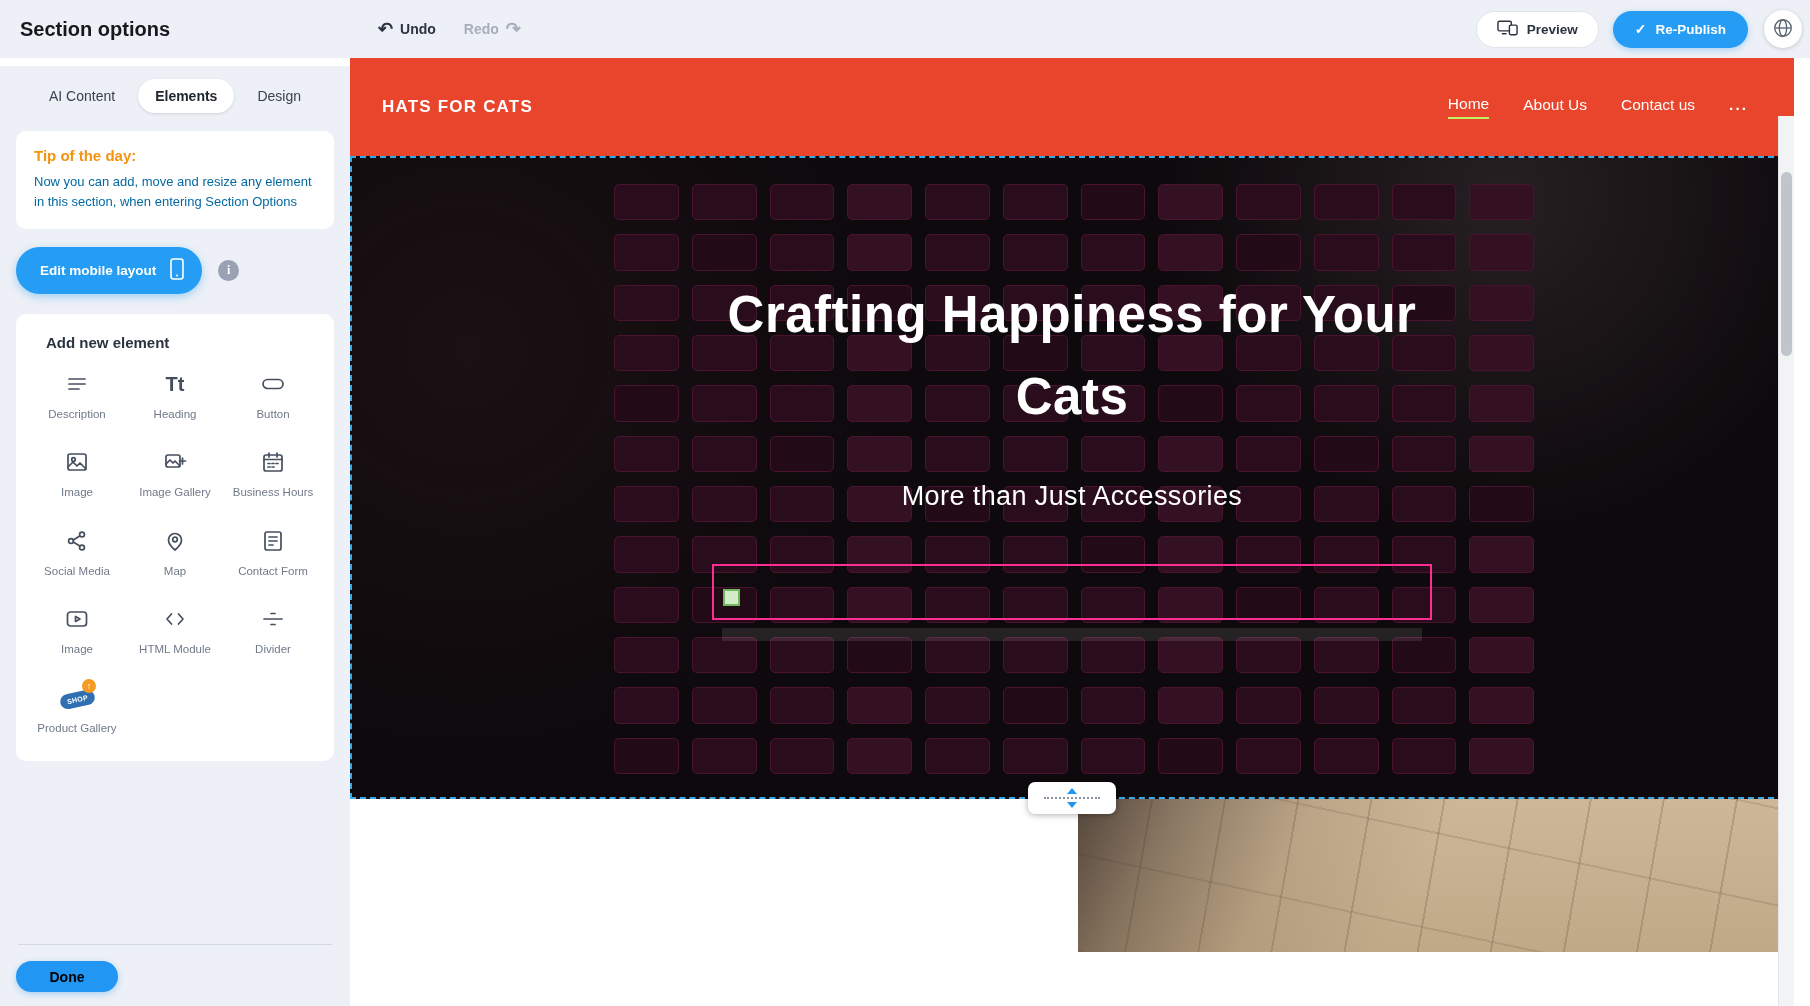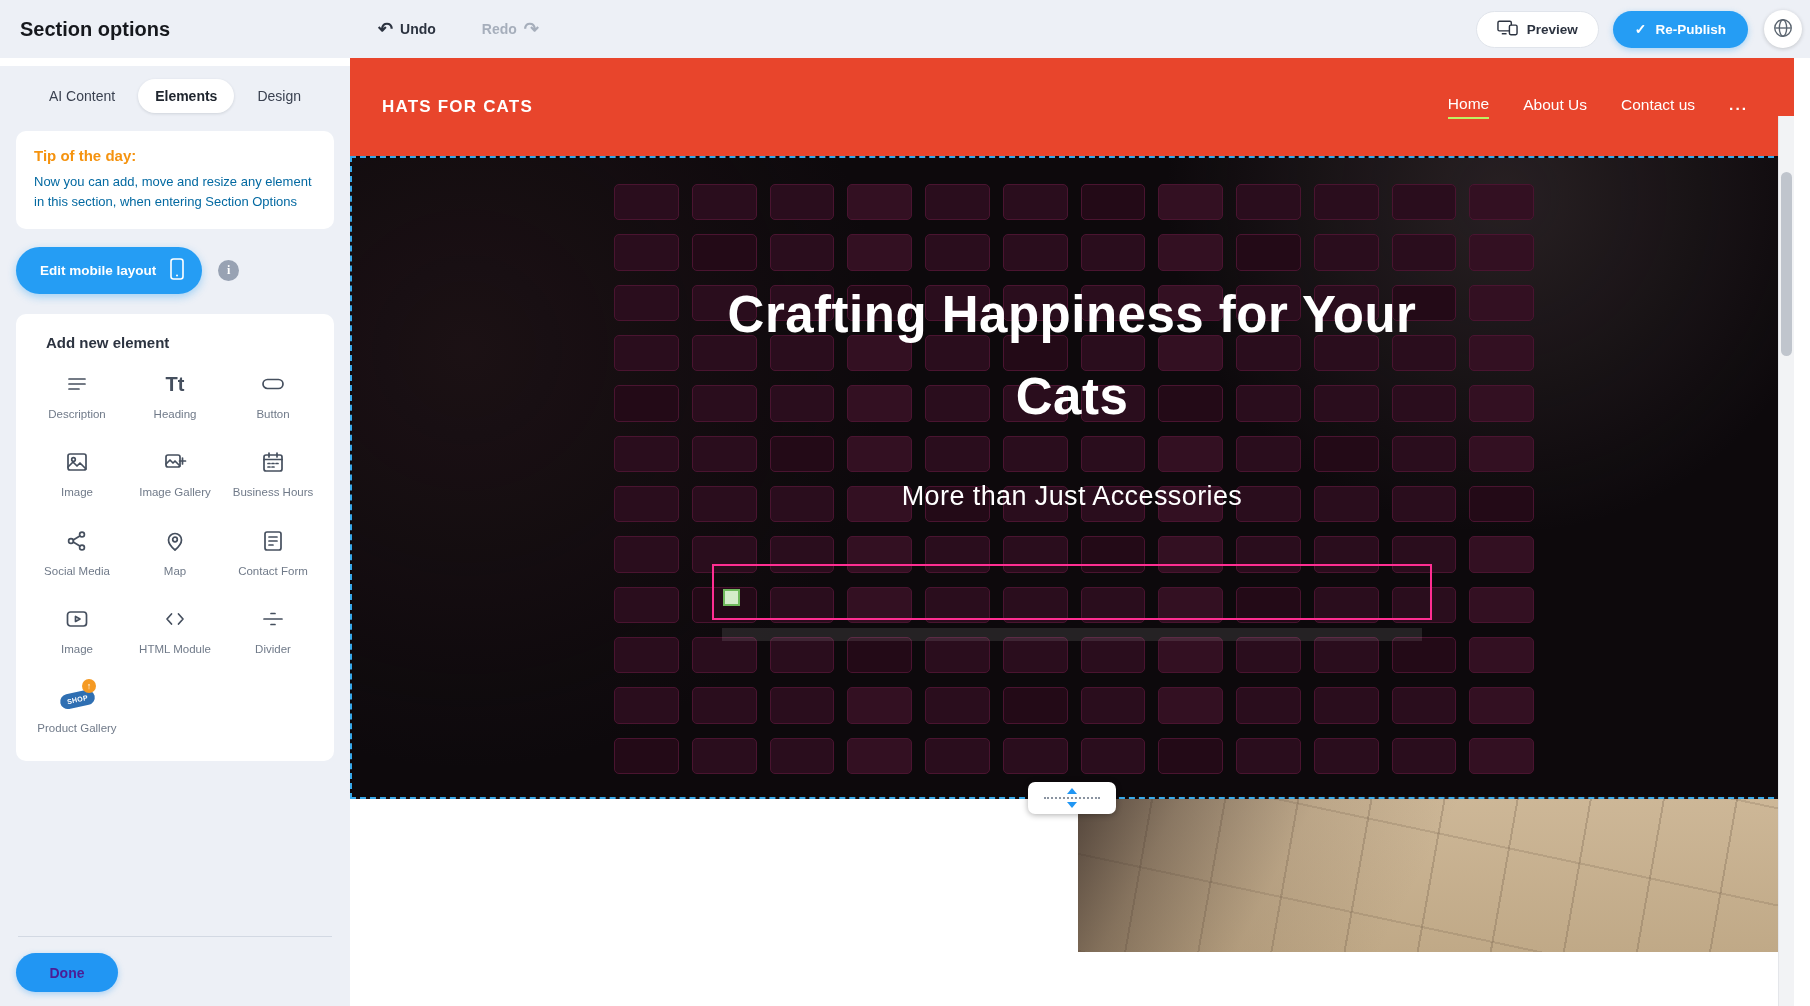--- a/index.html
+++ b/index.html
@@ -12,21 +12,21 @@
   }
   
   .topbar{
     position:absolute; top:0; left:0; right:0; height:58px;
     background:#edf0f6; display:flex; align-items:center; z-index:20;
   }
   .topbar-title{ width:350px; padding-left:20px; font-size:20px; font-weight:bold; color:#16181d;}
   .history{ display:flex; align-items:center; gap:28px; margin-left:28px;}
   .hist-btn{ display:flex; align-items:center; gap:7px; font-size:14px; font-weight:600; color:#2c3340; background:none; border:none; cursor:pointer;}
   .hist-btn .arrow{ font-size:18px; line-height:1;}
-  .hist-btn.disabled{ color:#a6aebb; cursor:default;margin-left:18px;}
+  .hist-btn.disabled{ color:#a6aebb; cursor:default;}
   .topbar-right{ margin-left:auto; display:flex; align-items:center; gap:14px; padding-right:62px;}
   .preview-btn{
     height:37px; padding:0 20px; border-radius:19px; background:#fff;
     border:1px solid #e0e4eb; display:flex; align-items:center; gap:9px;
     font-size:13.5px; font-weight:600; color:#2c3340; cursor:pointer;
   }
   .republish-btn{
     height:37px; padding:0 22px; border-radius:19px; background:#259df4; border:none;
     display:flex; align-items:center; gap:9px; font-size:13.5px; font-weight:700; color:#fff; cursor:pointer;
     box-shadow:0 2px 6px rgba(37,157,244,.35);
@@ -72,22 +72,22 @@
     position:absolute; left:0; top:7px; background:#2f6fb2; color:#fff; font-size:7px; font-weight:bold;
     padding:4px 7px; border-radius:10px; transform:rotate(-12deg); letter-spacing:.3px;
   }
   .shop-badge{
     position:absolute; top:-6px; right:-2px; width:14px; height:14px; background:#f59a23;
     border-radius:50%; color:#fff; font-size:9px; line-height:14px; text-align:center; font-weight:bold;
   }
   .sidebar-spacer{ flex:1; }
   .sidebar-divider{ border-top:1px solid #d3d9e3; margin:0 2px;}
   .done-btn{
-    margin:16px 0 14px; width:102px; height:39px; border-radius:20px; background:#2196f3; border:none;
-    color:#4c1d95; font-size:14px; font-weight:bold; cursor:pointer; box-shadow:0 2px 6px rgba(33,150,243,.35);
+    margin:16px 0 14px; width:102px; height:31px; border-radius:20px; background:#2196f3; border:none;
+    color:#000000; font-size:14px; font-weight:bold; cursor:pointer; box-shadow:0 2px 6px rgba(33,150,243,.35);
   }
   
   .canvas{ position:absolute; left:350px; top:58px; right:16px; bottom:0; background:#fff; }
   .browser-bar{
     height:54px; background:#f4f6f9; display:flex; align-items:center; padding:0 12px; gap:12px;
   }
   .window-dots{ display:flex; gap:8px; margin:0 4px;}
   .window-dots span{ width:10px; height:10px; border-radius:50%; background:#c9cfd9; display:block;}
   .url-pill{
     flex:1; height:36px; background:#fff; border-radius:9px; display:flex; align-items:center;

